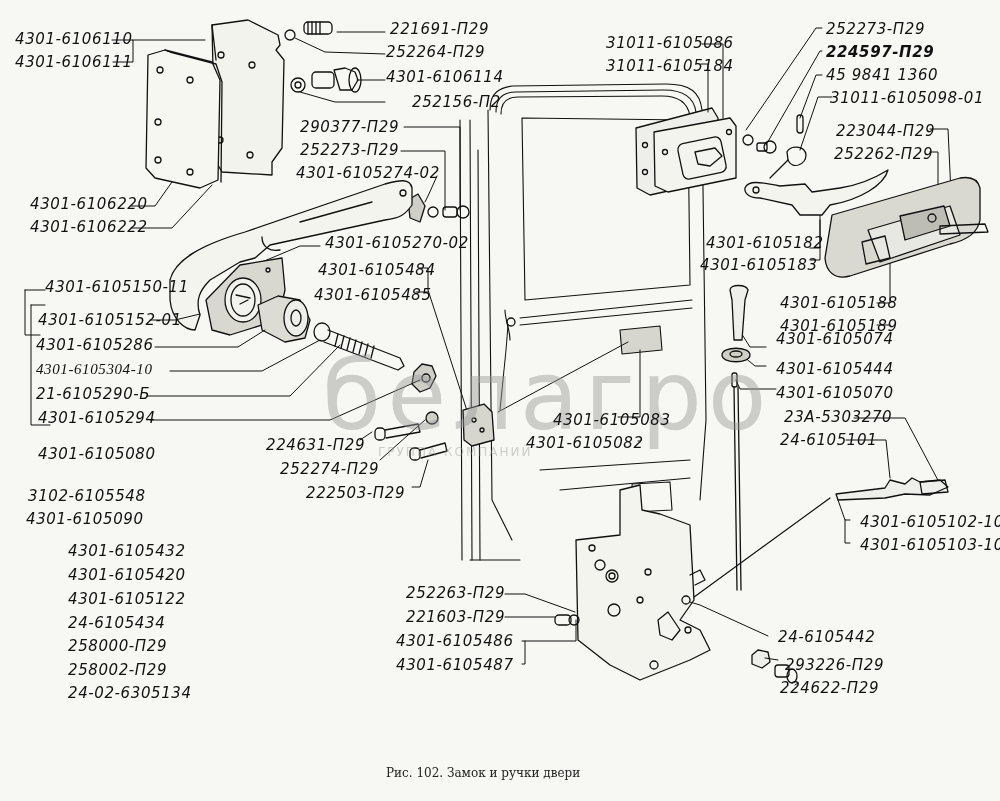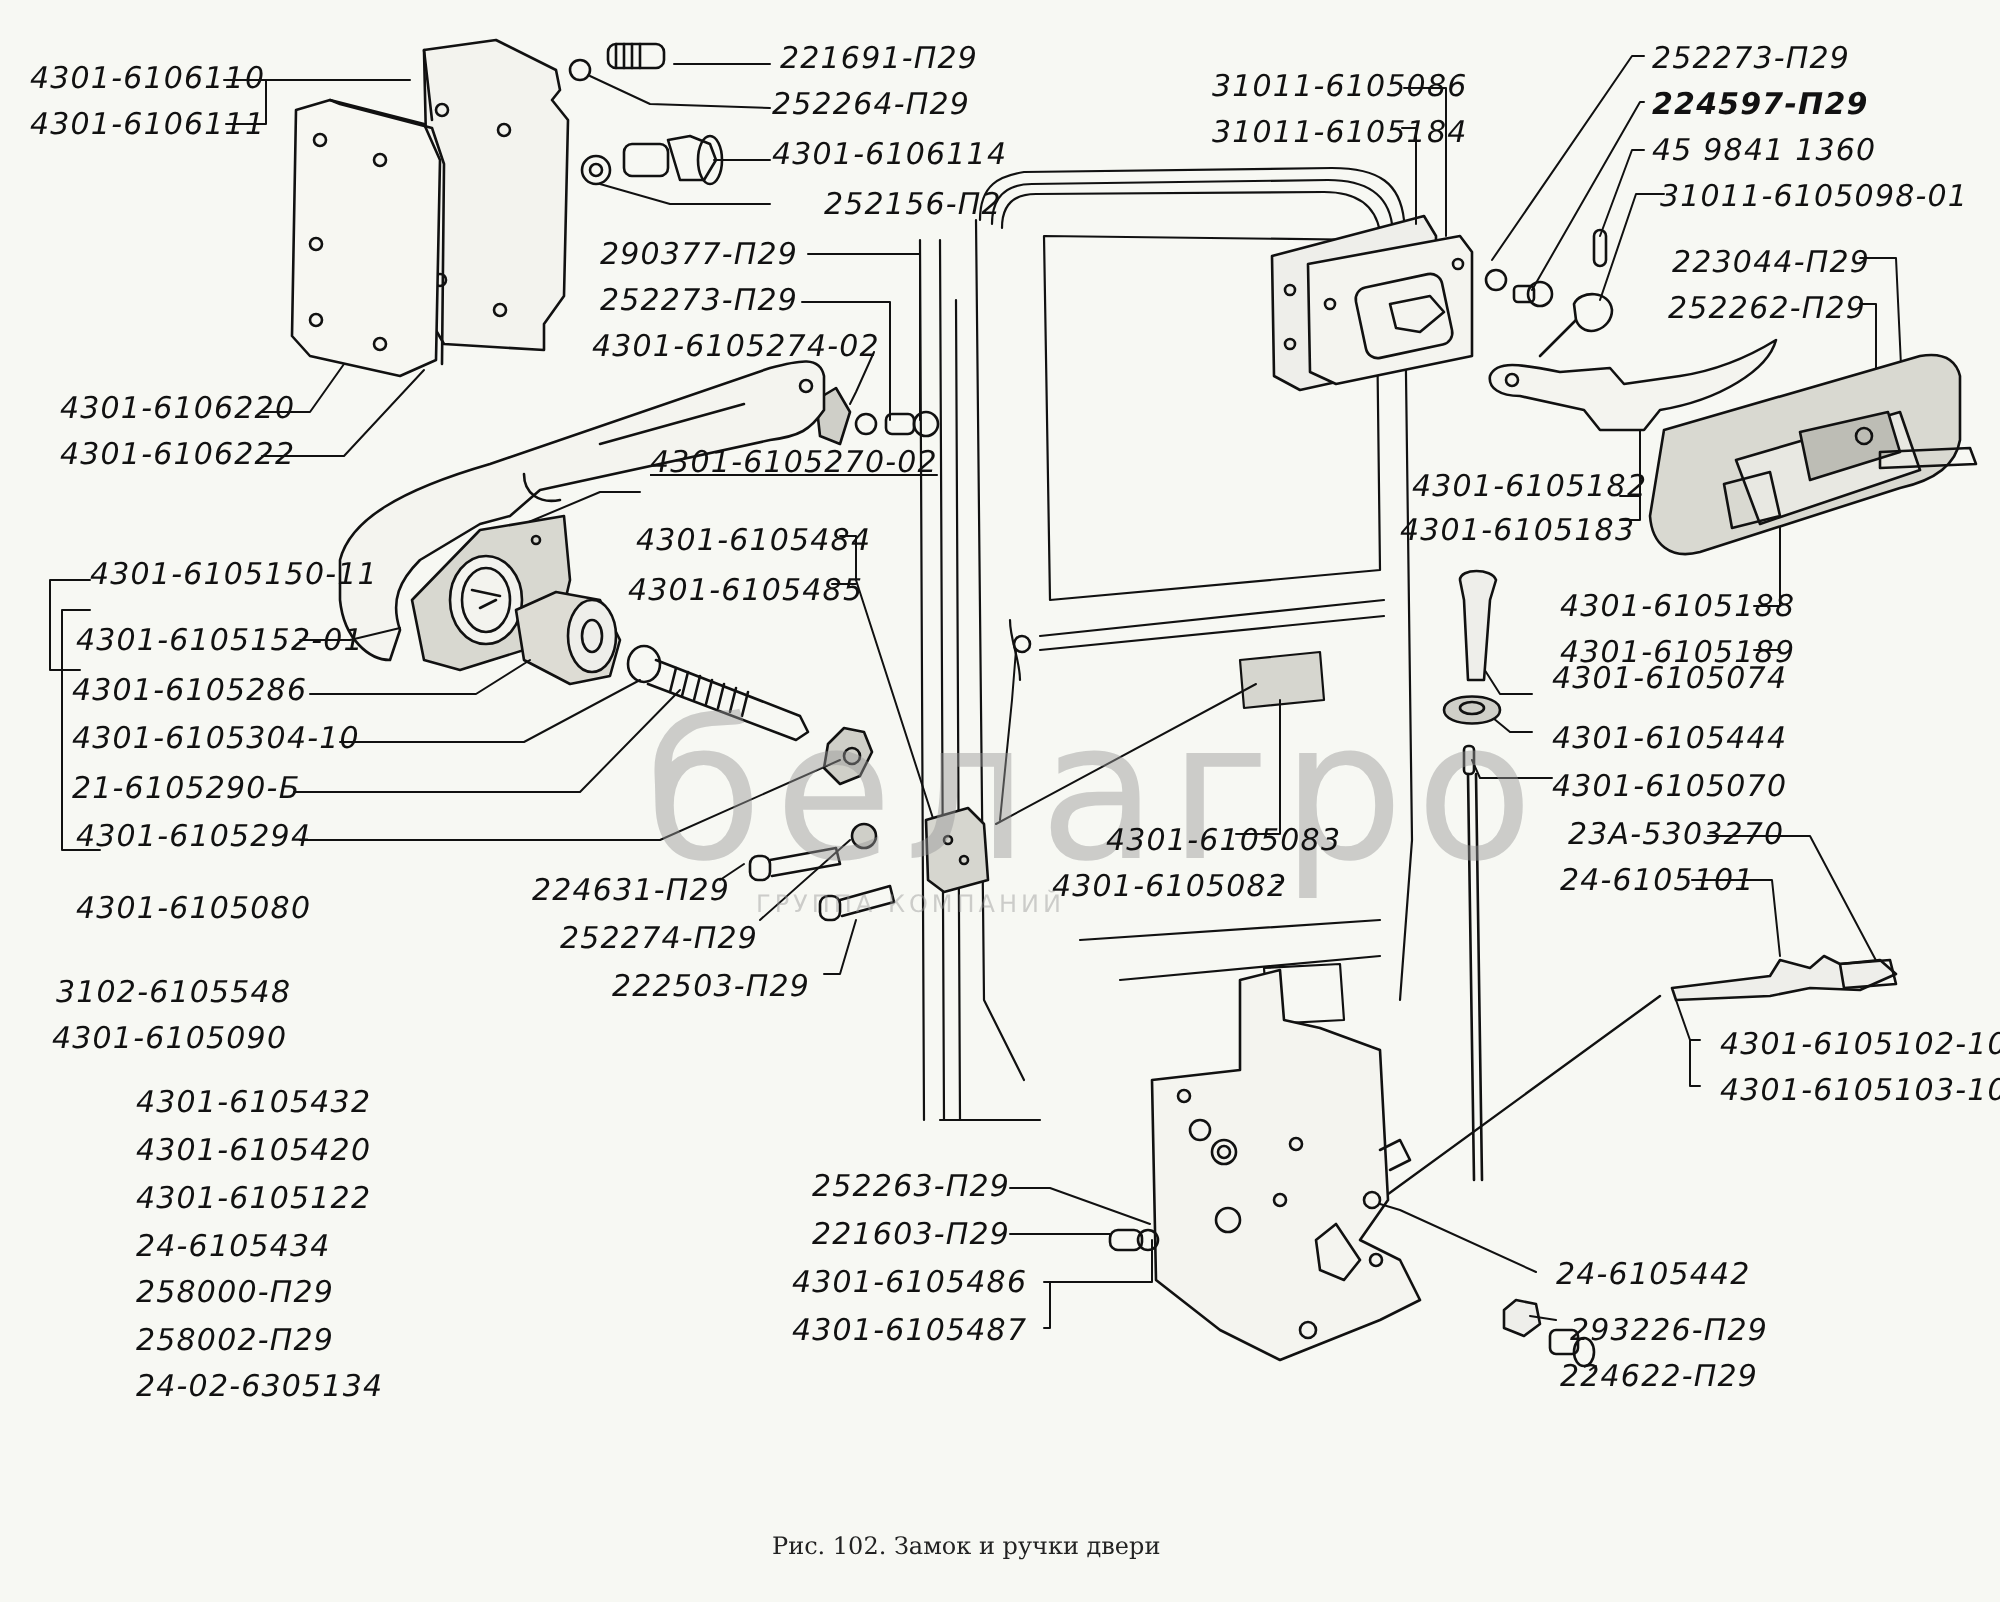--- a/index.html
+++ b/index.html
@@ -264,25 +264,25 @@
       <div class="lbl" style="left: 15px; top: 55px;">4301-6106111</div>
       <div class="lbl" style="left: 30px; top: 197px;">4301-6106220</div>
       <div class="lbl" style="left: 30px; top: 220px;">4301-6106222</div>
       <div class="lbl" style="left: 390px; top: 22px;">221691-П29</div>
       <div class="lbl" style="left: 386px; top: 45px;">252264-П29</div>
       <div class="lbl" style="left: 386px; top: 70px;">4301-6106114</div>
       <div class="lbl" style="left: 386px; top: 95px; margin-left: 26px;">252156-П2</div>
       <div class="lbl" style="left: 300px; top: 120px;">290377-П29</div>
       <div class="lbl" style="left: 300px; top: 143px;">252273-П29</div>
       <div class="lbl" style="left: 296px; top: 166px;">4301-6105274-02</div>
-      <div class="lbl" style="left: 325px; top: 224px; text-decoration: underline;">4301-6105270-02</div>
+      <div class="lbl" style="left: 325px; top: 236px;">4301-6105270-02</div>
       <div class="lbl" style="left: 45px; top: 280px;">4301-6105150-11</div>
       <div class="lbl" style="left: 38px; top: 313px;">4301-6105152-01</div>
       <div class="lbl" style="left: 36px; top: 338px;">4301-6105286</div>
-      <div class="lbl" style="left: 36px; top: 362px;">4301-6105304-10</div>
+      <div class="lbl" style="left: 36px; top: 362px; font-family: Liberation Serif, serif;">4301-6105304-10</div>
       <div class="lbl" style="left: 36px; top: 387px;">21-6105290-Б</div>
       <div class="lbl" style="left: 38px; top: 411px;">4301-6105294</div>
       <div class="lbl" style="left: 318px; top: 263px;">4301-6105484</div>
       <div class="lbl" style="left: 314px; top: 288px;">4301-6105485</div>
       <div class="lbl" style="left: 266px; top: 438px;">224631-П29</div>
       <div class="lbl" style="left: 280px; top: 462px;">252274-П29</div>
       <div class="lbl" style="left: 306px; top: 486px;">222503-П29</div>
       <div class="lbl" style="left: 38px; top: 447px;">4301-6105080</div>
       <div class="lbl" style="left: 28px; top: 489px; text-align: center;">3102-6105548</div>
       <div class="lbl" style="left: 26px; top: 512px;">4301-6105090</div>

